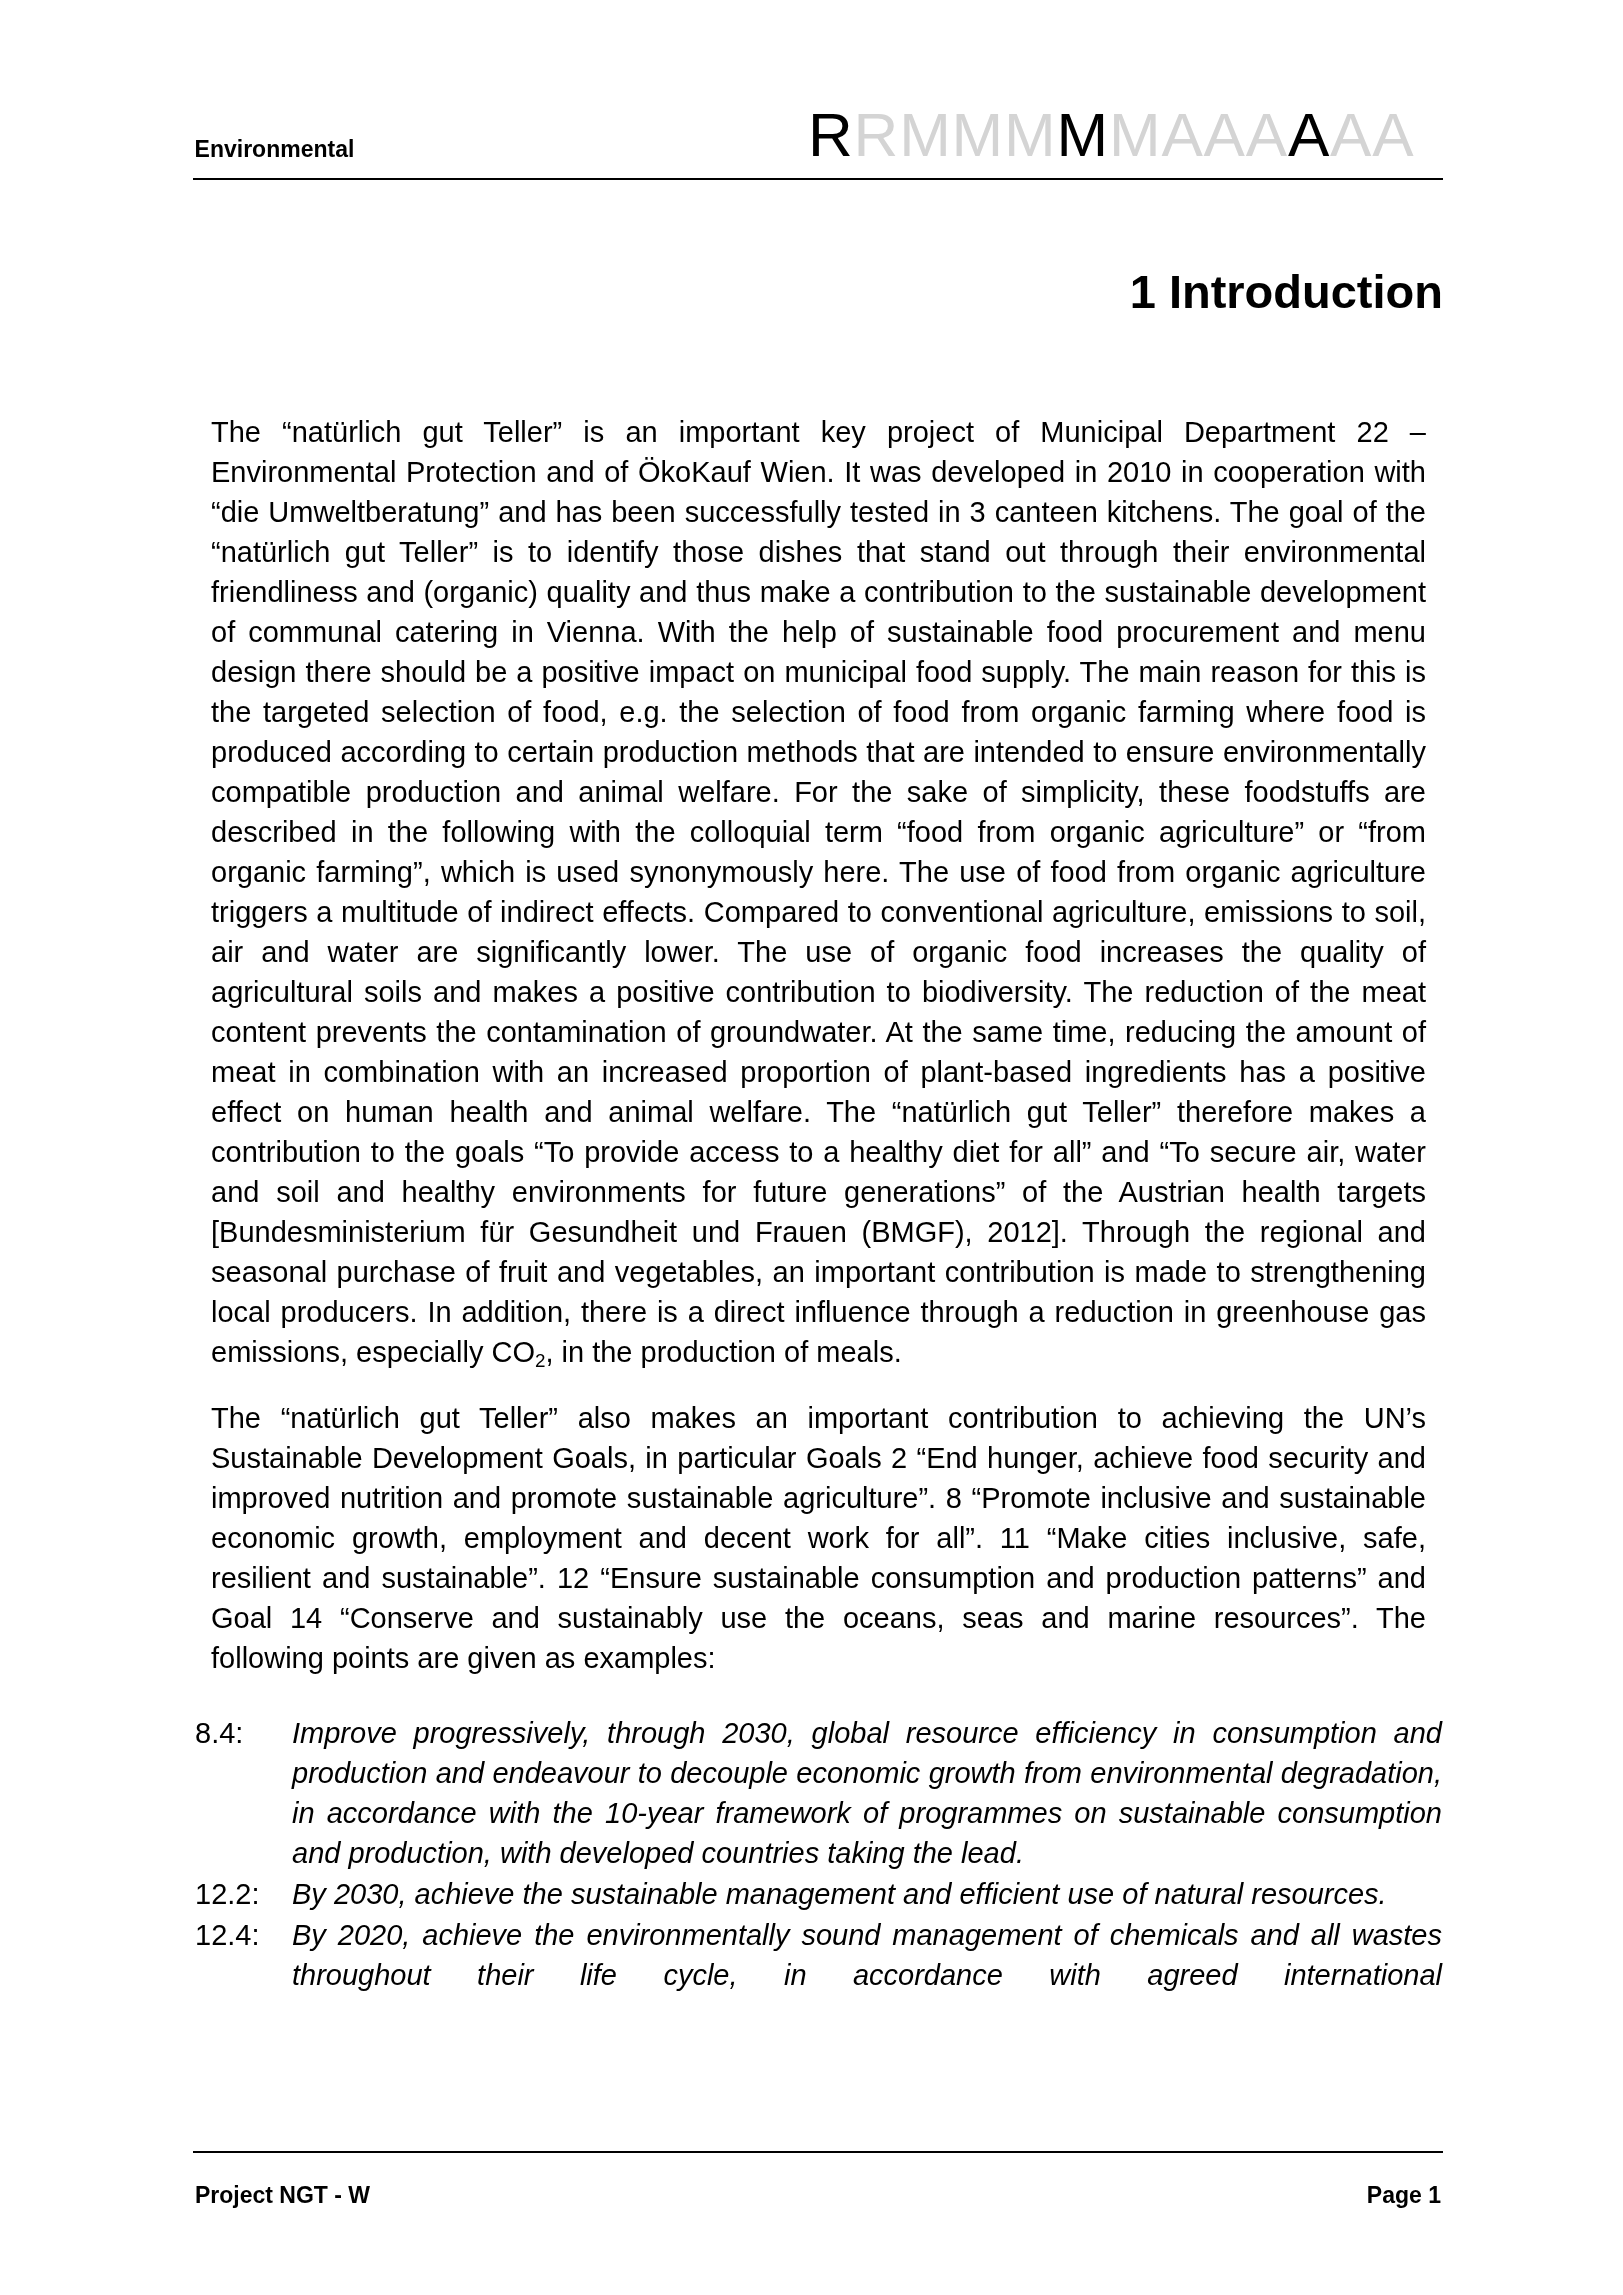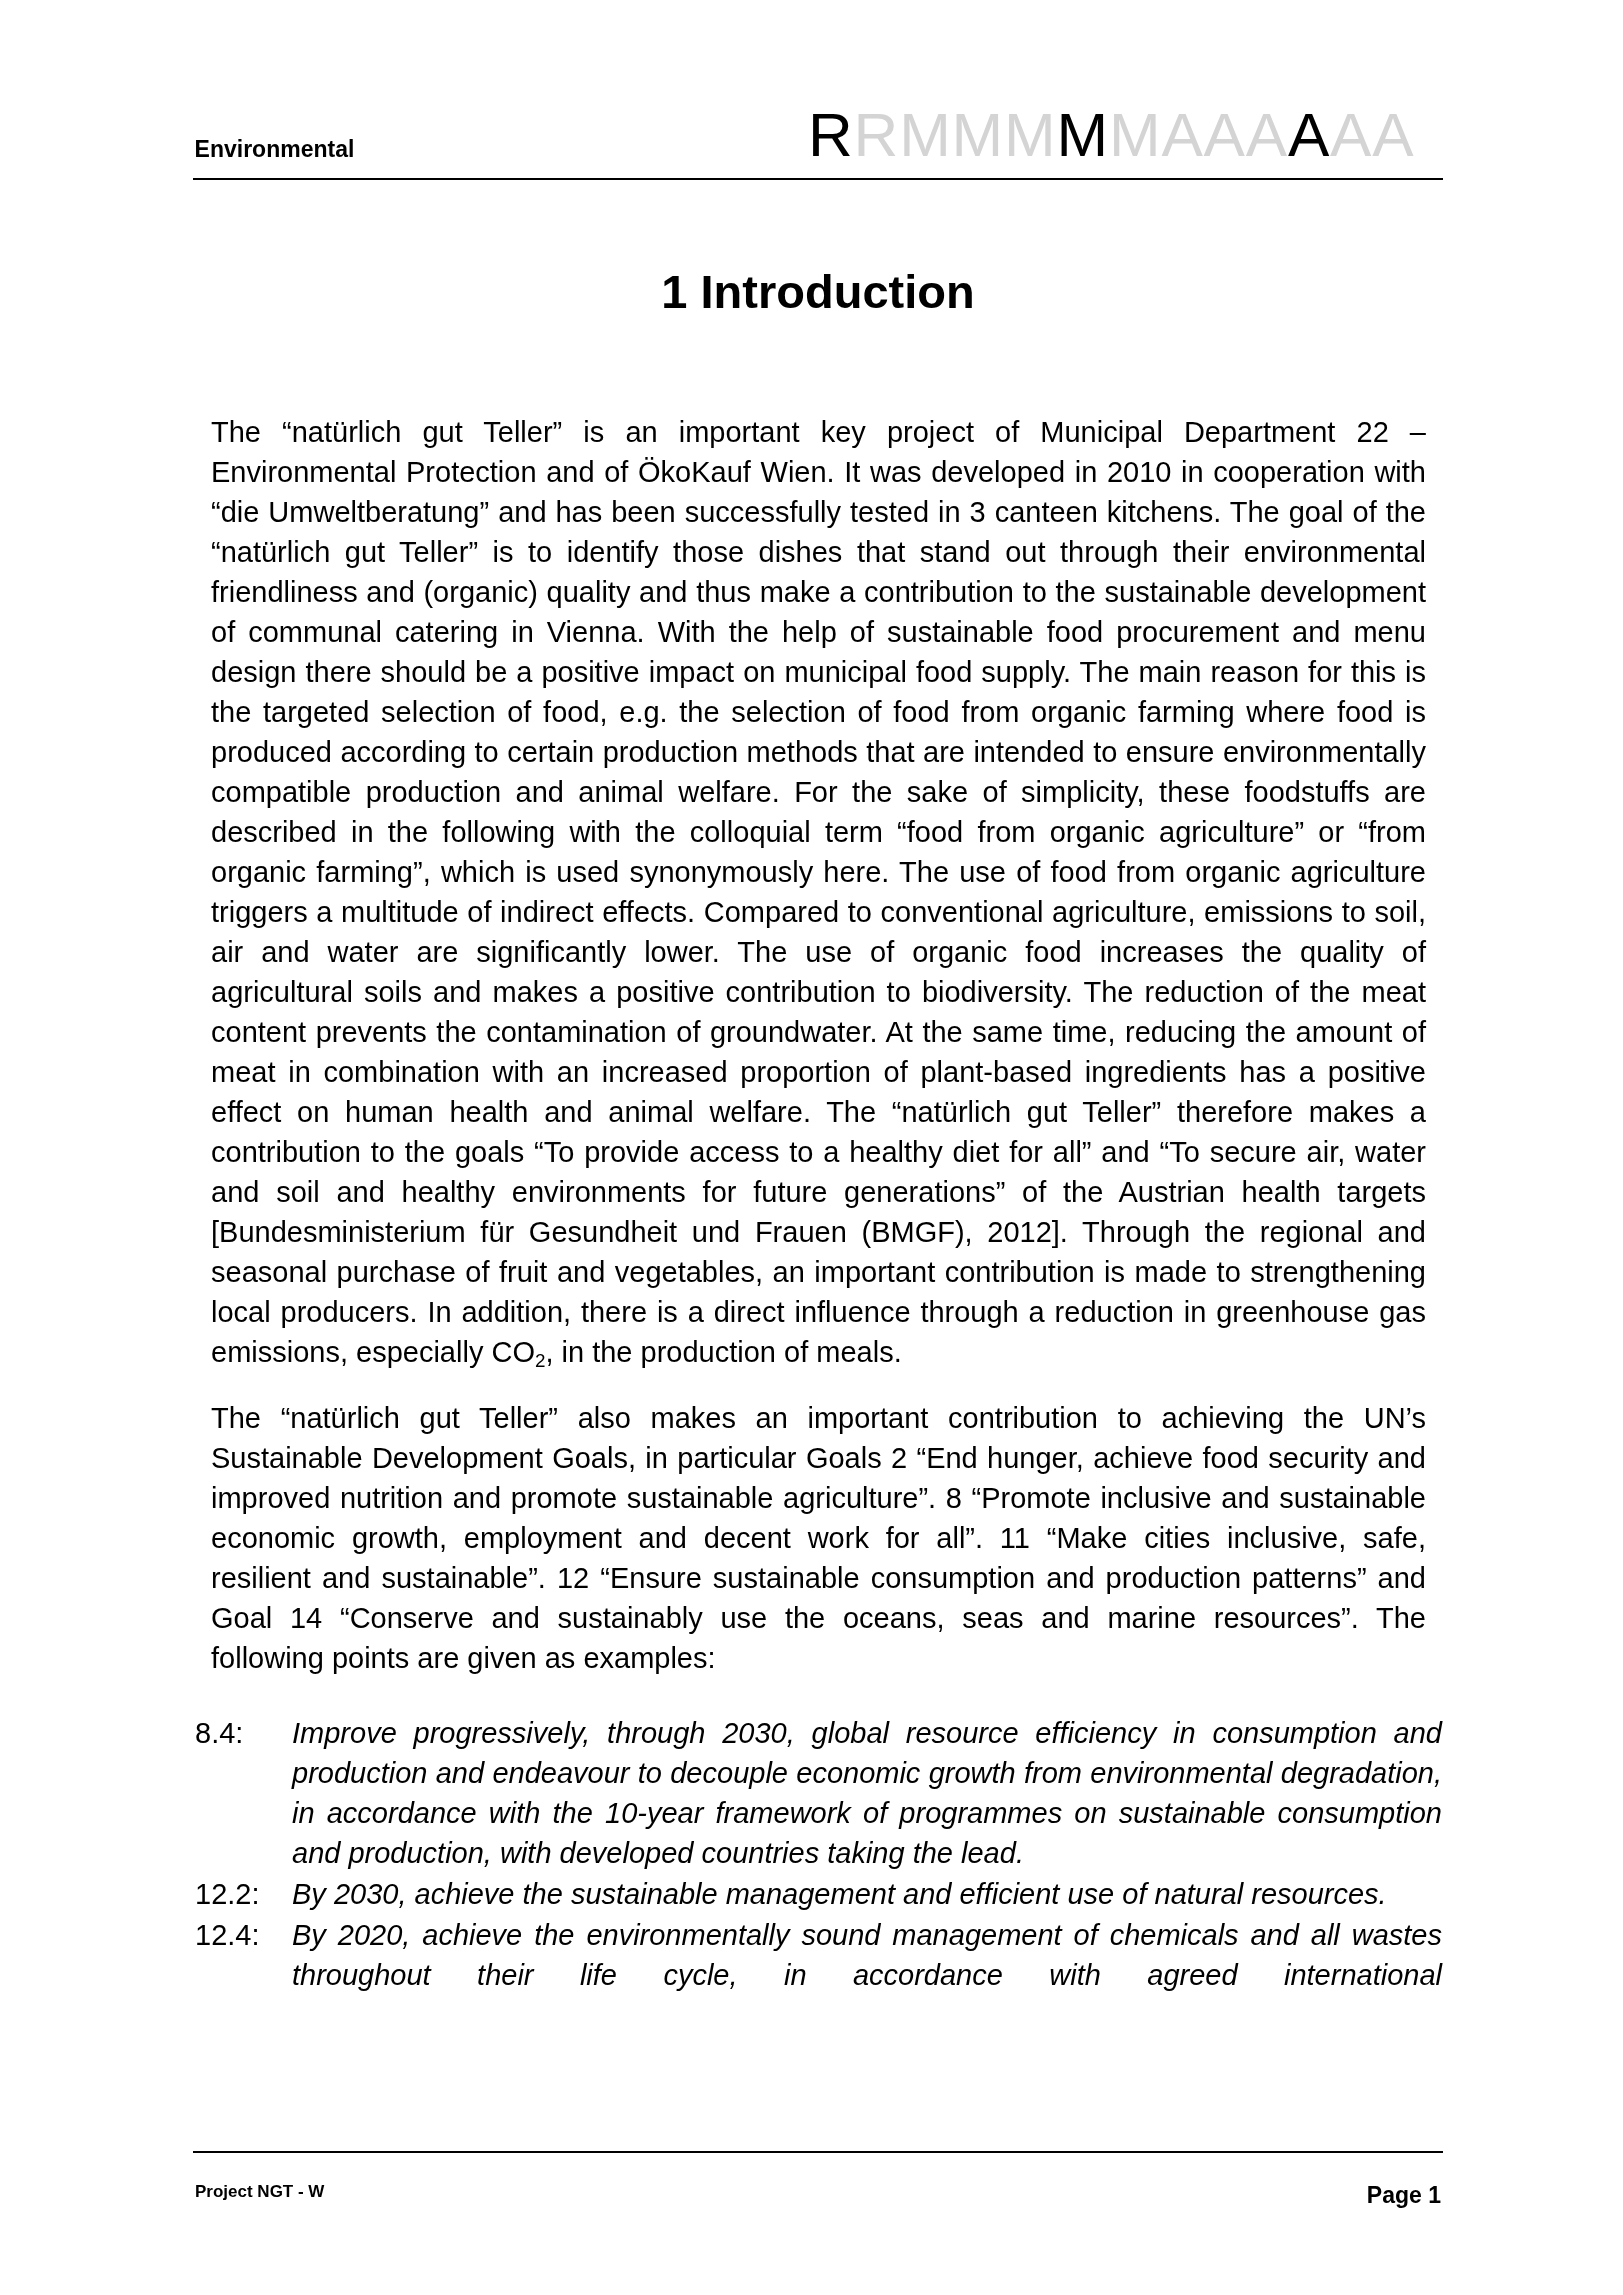--- a/index.html
+++ b/index.html
@@ -4,35 +4,35 @@
 <style>
   html, body { margin:0; padding:0; background:#ffffff; }
   body { width:1623px; height:2295px; position:relative; overflow:hidden;
          font-family:"Liberation Sans", sans-serif; color:#000; }
   .header { position:absolute; left:193px; top:97px; width:1250px; height:81px; }
   .header-label { position:absolute; left:1.6px; top:39px; font-size:23px; font-weight:bold; }
   .logo { position:absolute; left:615px; top:6.5px; font-size:62px; letter-spacing:0.8px; line-height:1; white-space:nowrap; }
   .logo .strong { color:#000; }
   .logo .faint { color:#d4d4d4; }
   .rule-top { position:absolute; left:193px; top:178px; width:1250px; height:1.6px; background:#000; }
-  h1 { position:absolute; left:193px; width:1250px; top:268px; margin:0; text-align:center;
+  h1 { position:absolute; left:193px; width:1250px; top:268px; margin:0; text-align:right;
        font-size:47px; font-weight:bold; line-height:1; }
   .body { position:absolute; left:195px; width:1247px; font-size:29px; line-height:40px; text-align:justify; }
   .p1 { top:396px; }
   .p2 { top:1382px; }
   .body p { margin:16px; }
   .list { position:absolute; left:195px; width:1247px; top:1685px; font-size:29px; line-height:40px; }
   .item { display:flex; margin-bottom:0;margin-top:28px; }
   .item + .item { margin-top:0.8px; }
   .item-label { width:97px; flex:0 0 97px; }
   .item-text { flex:1; text-align:justify; text-align-last:left;font-style:italic; }
   .item.last .item-text { text-align-last:justify; }
   sub { font-size:0.65em; vertical-align:-0.25em; line-height:0; }
   .rule-bottom { position:absolute; left:193px; top:2151px; width:1250px; height:2.4px; background:#000; }
-  .footer-left { position:absolute; left:195px; top:2182px; font-size:17px; font-weight:bold; }
+  .footer-left { position:absolute; left:195px; top:2182px; font-size:23px; font-weight:bold; }
   .footer-right { position:absolute; right:182px; top:2182px; font-size:23px; font-weight:bold; }
 </style>
 </head>
 <body>
 
 <div class="header">
   <div class="header-label">Environmental</div>
   <div class="logo">
     <span class="strong">R</span><span class="faint">R</span><span class="faint">M</span><span class="faint">M</span><span class="faint">M</span><span class="strong">M</span><span class="faint">M</span><span class="faint">A</span><span class="faint">A</span><span class="faint">A</span><span class="strong">A</span><span class="faint">A</span><span class="faint">A</span>
   </div>

